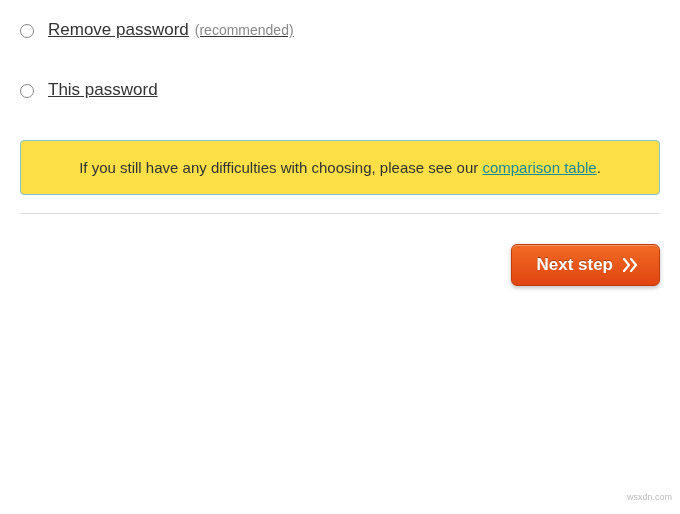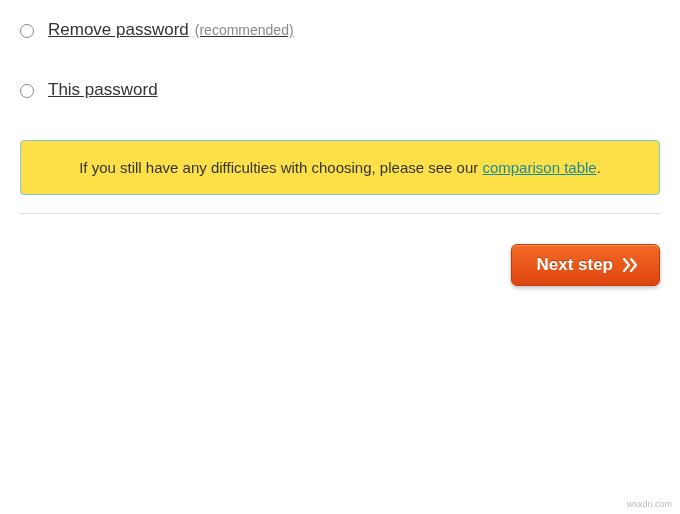--- a/index.html
+++ b/index.html
@@ -93,21 +93,21 @@
     .next-btn .chevrons {
       margin-left: 10px;
       display: flex;
       align-items: center;
     }
     .next-btn svg {
       display: block;
     }
     .watermark {
       position: absolute;
-      bottom: 5px;
+      bottom: 12px;
       right: 8px;
       font-size: 9px;
       color: #bbb;
       font-family: Arial, sans-serif;
     }
   </style>
 </head>
 <body>
 
 <div class="container">

